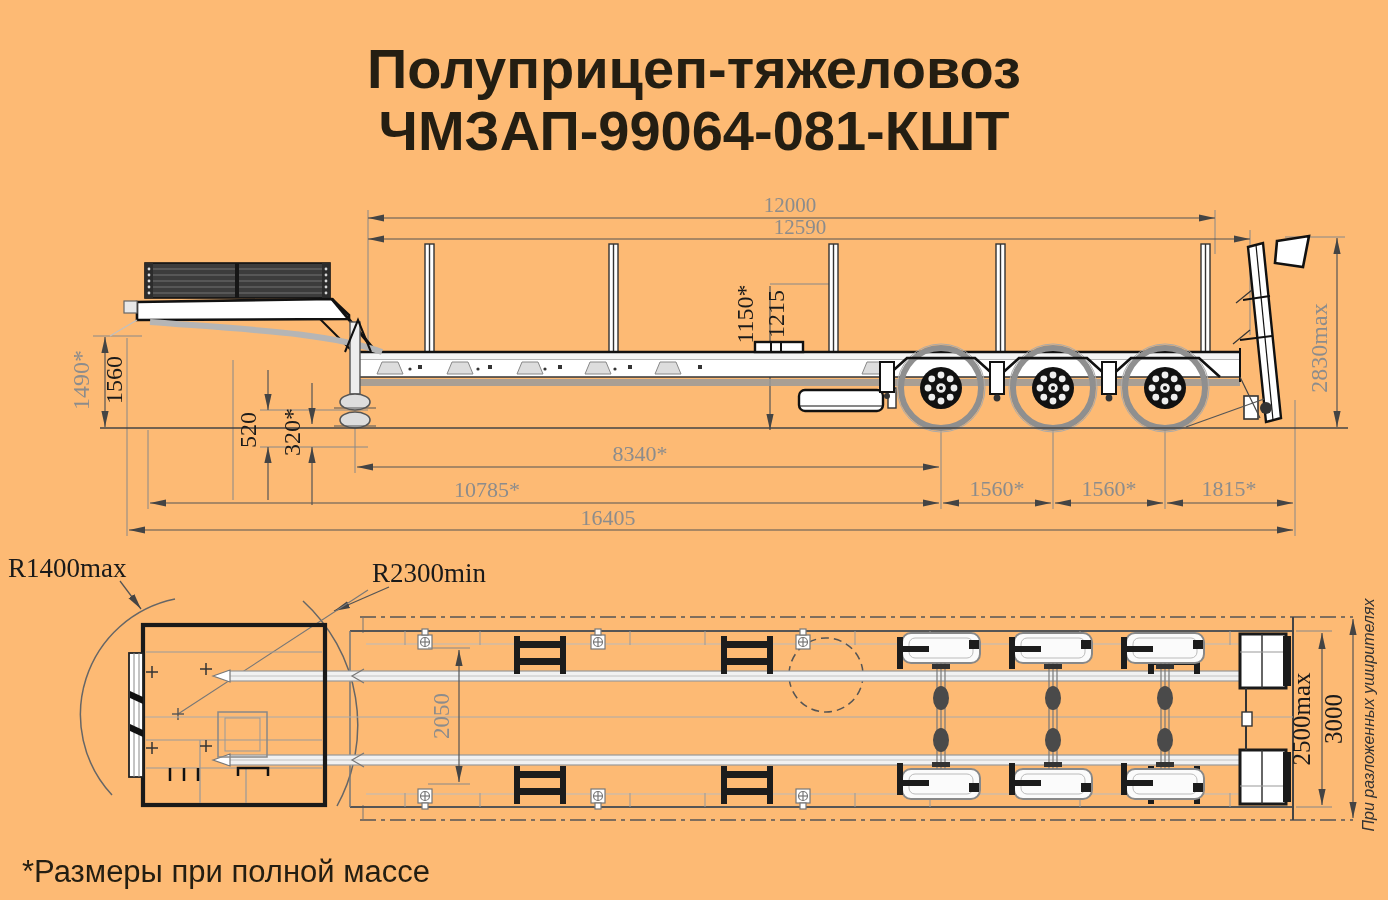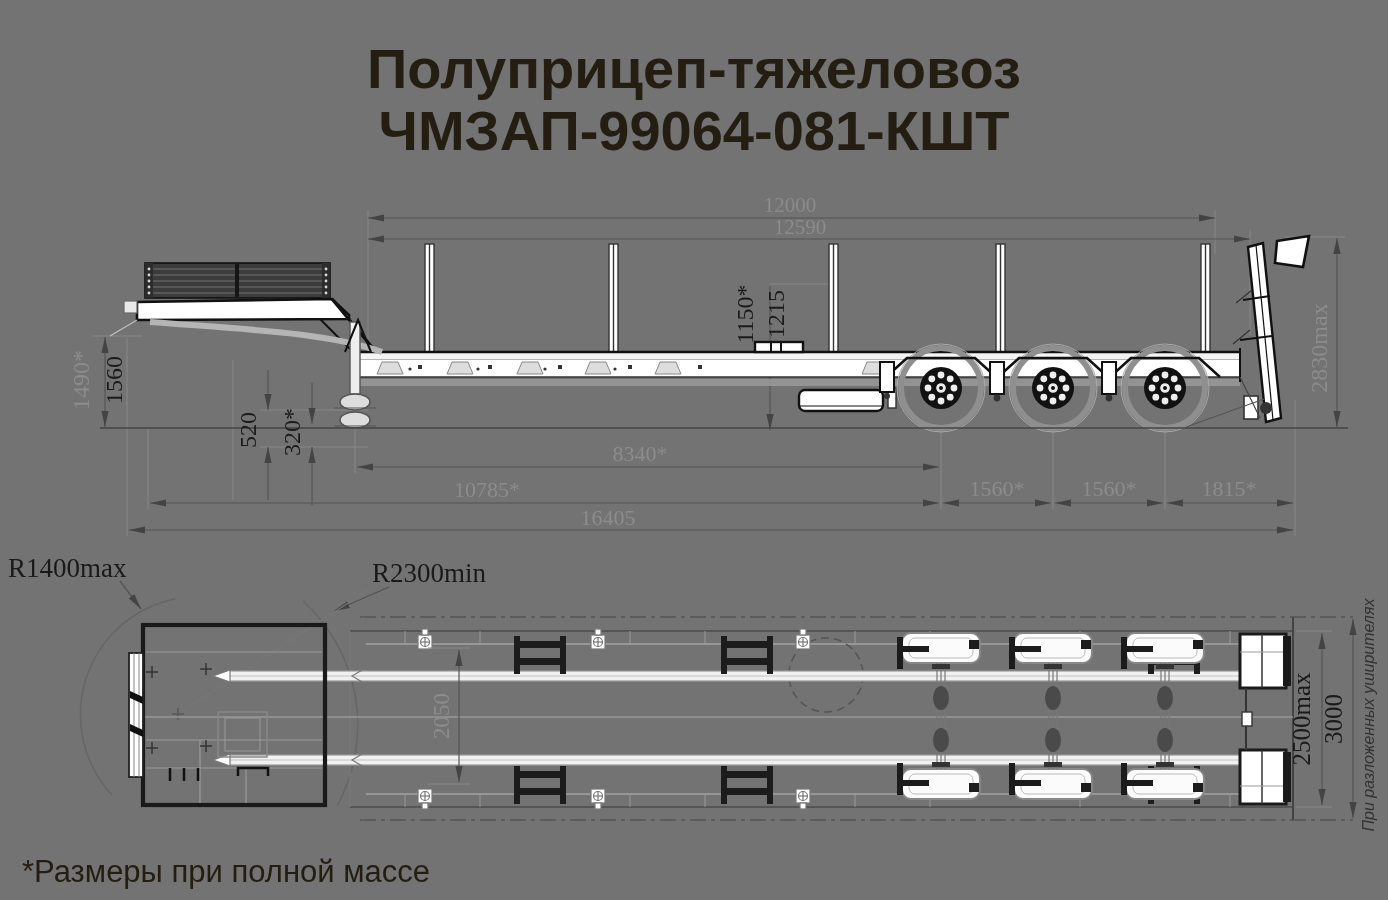--- a/index.html
+++ b/index.html
@@ -1,16 +1,16 @@
 <!DOCTYPE html>
 <html><head>
 <meta charset="utf-8">
 <style>
   html,body{margin:0;padding:0;background:#fff;}
-  #page{position:relative;width:1388px;height:900px;background:#737373;overflow:hidden;
+  #page{position:relative;width:1388px;height:900px;background:#fdba74;overflow:hidden;
         font-family:"Liberation Sans",sans-serif;}
   svg{position:absolute;inset:0;}
   text{user-select:none;}
   .dimser{font-family:"Liberation Serif",serif;}
 </style>
 </head>
 <body>
 
 <div id="page">
 <svg width="1388" height="900" viewBox="0 0 1388 900">

